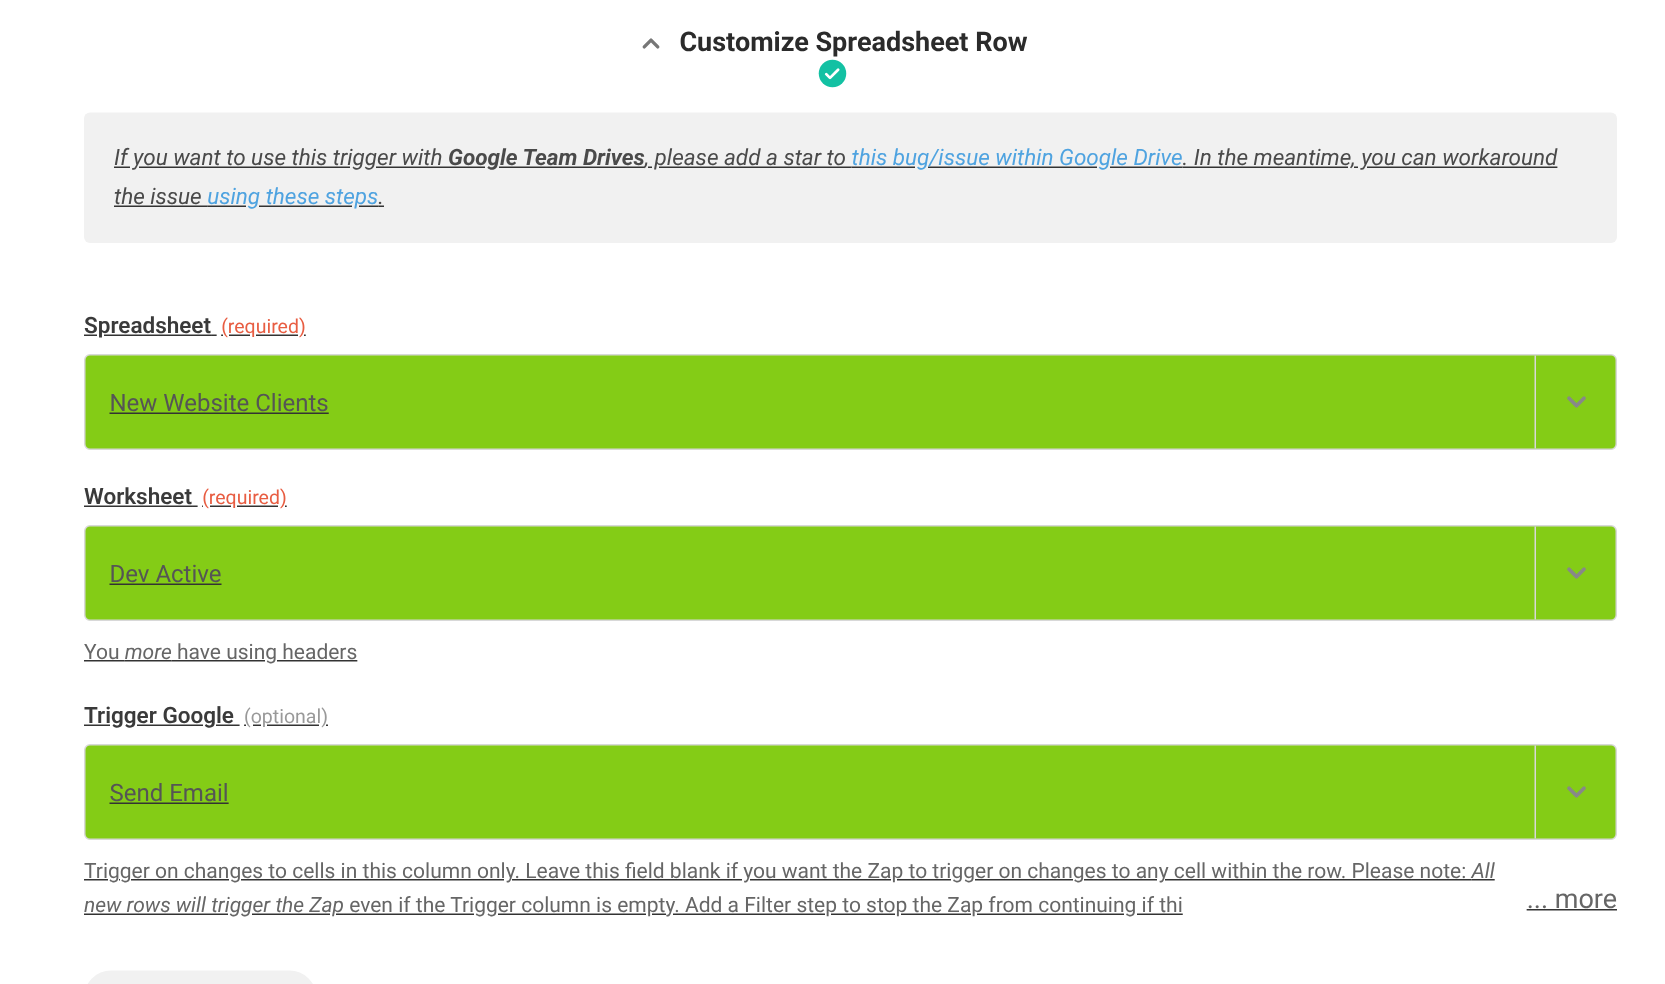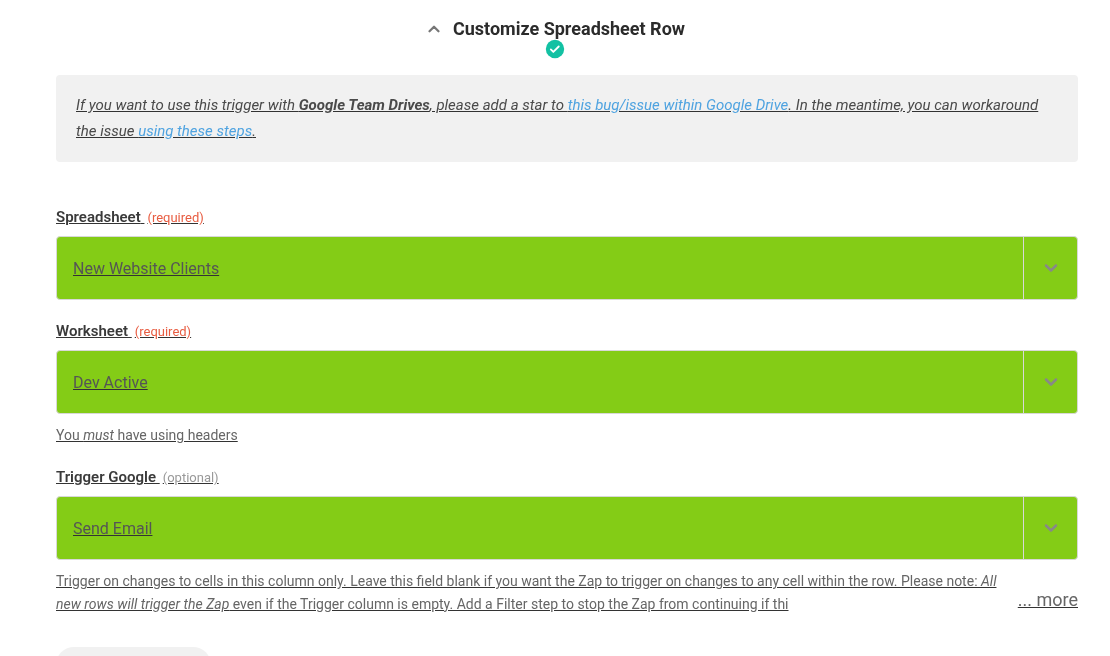--- a/index.html
+++ b/index.html
@@ -203,21 +203,21 @@
     </div>
     <div class="dropdown">
       <div class="dropdown-value">Dev Active</div>
       <div class="dropdown-arrow">
         <svg width="20" height="20" viewBox="0 0 24 24" fill="none" stroke="currentColor" stroke-width="3" stroke-linecap="round" stroke-linejoin="round">
             <polyline points="6 9 12 15 18 9"></polyline>
           </svg>
       </div>
     </div>
     <div class="help-text">
-      <span>You </span><em>must</em><span> have using headers</span>
+      <span>You </span><em>more</em><span> have using headers</span>
     </div>
   </div>
 
   <div class="field-block">
     <div class="field-label">
       <span>Trigger Google</span>
       <span class="tag-optional">(optional)</span>
     </div>
     <div class="dropdown">
       <div class="dropdown-value">Send Email</div>

